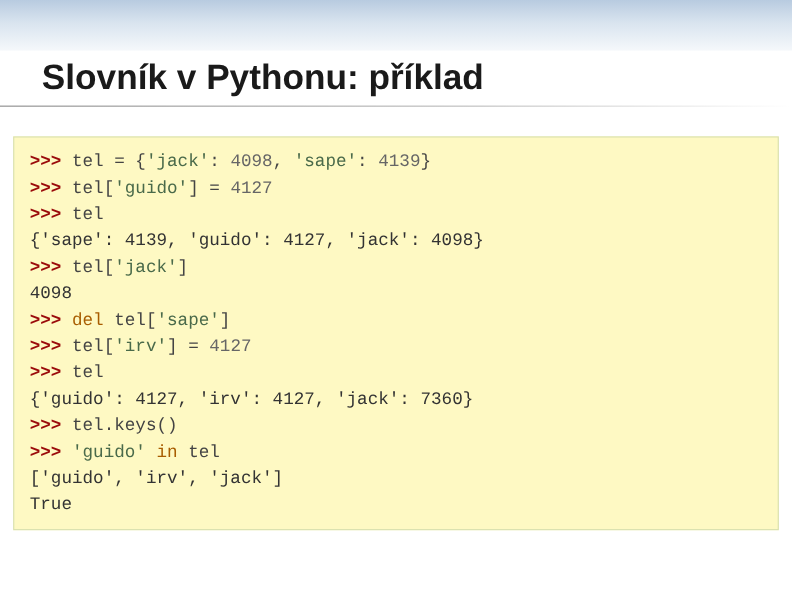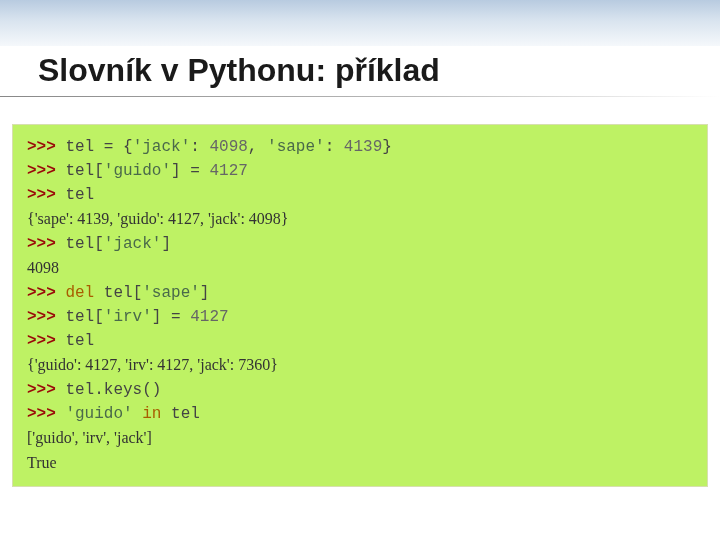--- a/index.html
+++ b/index.html
@@ -33,38 +33,38 @@
     left: 0; right: 0;
     height: 1px;
     background: linear-gradient(to right, #888 0%, #bbb 60%, rgba(200,200,200,0) 100%);
     z-index: 2;
   }
   .codebox {
     position: absolute;
     top: 124px;
     left: 12px;
     right: 12px;
-    background: #bef264;
+    background: #fef9c3;
     border: 1px solid #d7dfae;
     padding: 10px 14px 10px 14px;
     z-index: 1;
   }
   .codeline {
     font-family: "Consolas", "Courier New", monospace;
     font-size: 16px;
     line-height: 24px;
     white-space: pre;
     color: #444;
   }
   .prompt { color: #9a0a0a; font-weight: bold; }
   .code  { color: #444; }
   .kw    { color: #a85d00; font-weight: normal; }
   .str   { color: #4a6a4a; }
   .num   { color: #666; }
-  .out   { color: #333; font-family: Liberation Serif, serif; }
+  .out   { color: #333; }
 </style>
 </head>
 <body>
 
 <div class="topband"></div>
 <h1 class="title">Slovník v Pythonu: příklad</h1>
 <div class="title-underline"></div>
 
 <div class="codebox">
 

